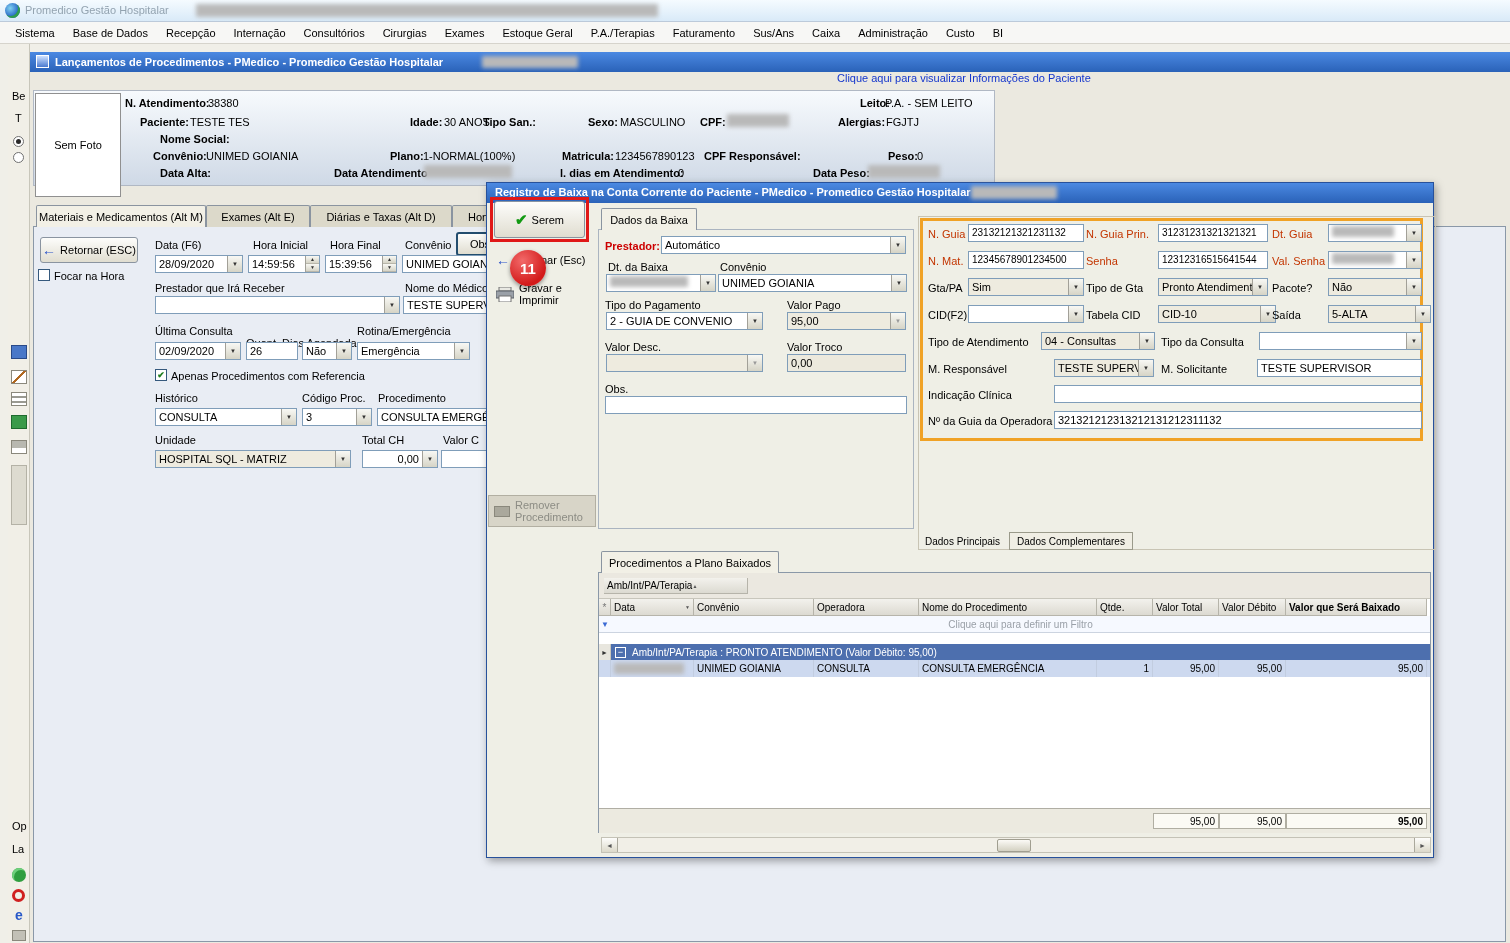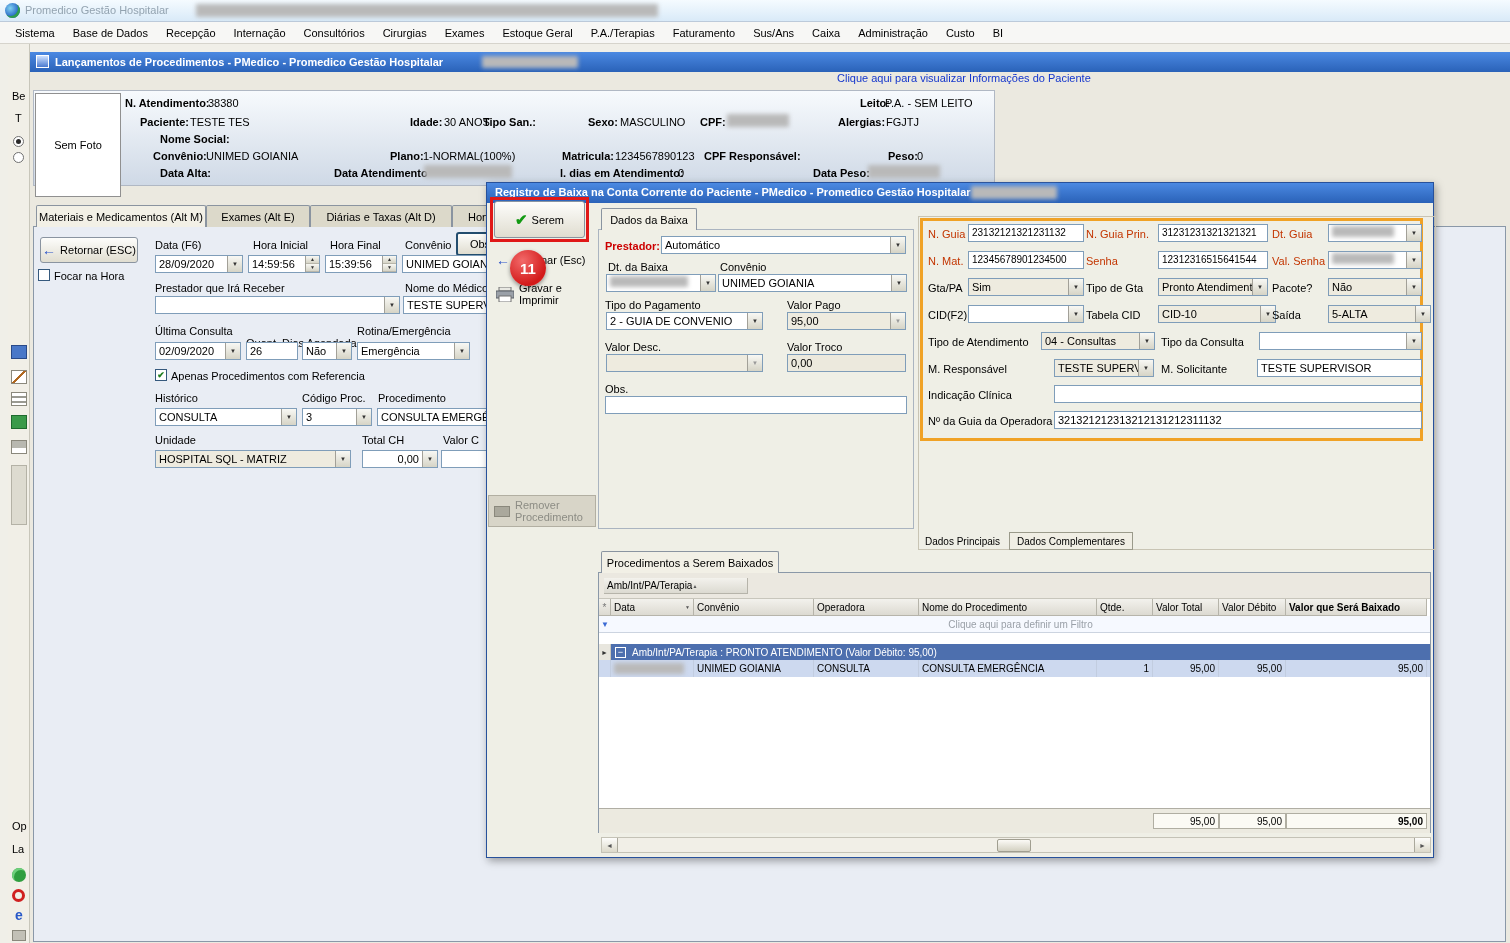--- a/index.html
+++ b/index.html
@@ -379,21 +379,21 @@
   <div class="ab fld" style="left:567px;top:228px;width:368px"><span>321321212313212131212311132</span></div>
 
   <div class="ab" style="left:433px;top:349px;width:85px;height:18px;display:flex;align-items:center;justify-content:center;font-size:10px">
       <span>Dados Principais</span>
     </div>
   <div class="ab" style="left:522px;top:349px;width:124px;height:18px;background:#f0eee4;border:1px solid #9a9a8a;display:flex;align-items:center;justify-content:center;font-size:10px">
       <span>Dados Complementares</span>
     </div>
 
   <div class="ab tab active" style="left:114px;top:368px;width:178px;height:22px;z-index:2">
-      <span>Procedimentos a Serem Baixados</span>
+      <span>Procedimentos a Plano Baixados</span>
     </div>
   <div class="ab" style="left:111px;top:389px;width:833px;height:261px;border:1px solid #8a98a8;background:#fff">
     <div class="ab" style="left:0;top:0;width:831px;height:26px;background:#ebe8e0;border-bottom:1px solid #c8c6bc">
       <div class="ab hcell" style="left:5px;top:5px;width:144px;height:16px;justify-content:flex-start">
         <span>Amb/Int/PA/Terapia</span>
         <span style="font-size:5px;color:#555">▲</span>
       </div>
     </div>
     <div class="ab hcell" style="left:0;top:26px;width:12px;height:17px;justify-content:center;color:#777">
         <span>*</span>

